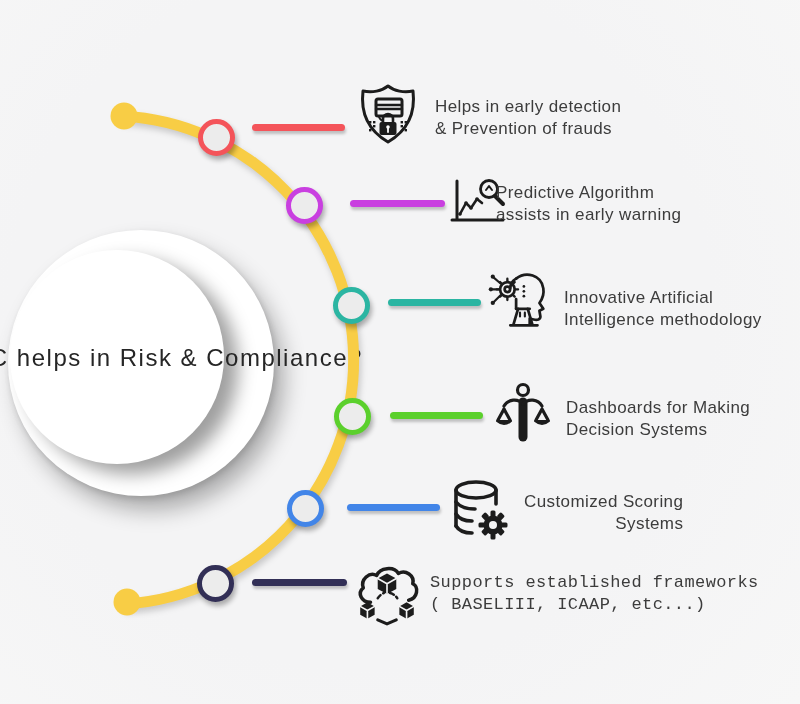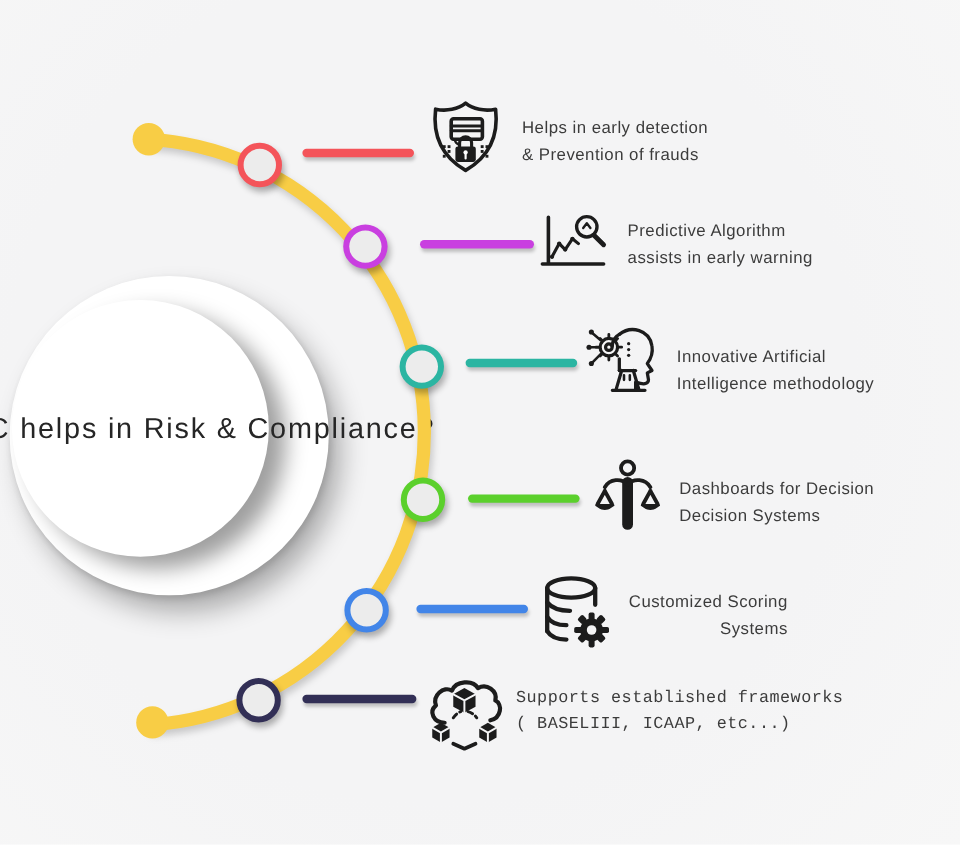--- a/index.html
+++ b/index.html
@@ -51,24 +51,24 @@
   
   .icon{color:#1c1c1c;}
   .icon svg{display:block; width:100%; height:100%;}
   .ic1{left:352px; top:80px;  width:72px; height:68px;}
   .ic2{left:449px; top:176px; width:58px; height:52px;}
   .ic3{left:486px; top:266px; width:68px; height:70px;}
   .ic4{left:493px; top:382px; width:60px; height:70px;}
   .ic5{left:449px; top:477px; width:64px; height:68px;}
   .ic6{left:353px; top:558px; width:68px; height:70px;}
   
-  .label{color:#3c3c3c; font-size:14px; line-height:21.5px; letter-spacing:0.4px; white-space:nowrap;}
+  .label{color:#3c3c3c; font-size:17px; line-height:21.5px; letter-spacing:0.4px; white-space:nowrap;}
   .label span{display:block;}
   .t1{left:435px; top:96px;}
-  .t2{left:523px; top:182px;}
+  .t2{left:496px; top:182px;}
   .t3{left:564px; top:287px;}
   .t4{left:566px; top:397px;}
   .t5{left:524px; top:491px;text-align:right;}
   .t6{left:430px; top:572px;font-family:Liberation Mono, monospace;}
 </style>
 </head>
 <body>
 
 <div class="stage">
 
@@ -225,21 +225,21 @@
   </div>
   <div class="abs label t2">
     <span>Predictive Algorithm</span>
     <span>assists in early warning</span>
   </div>
   <div class="abs label t3">
     <span>Innovative Artificial</span>
     <span>Intelligence methodology</span>
   </div>
   <div class="abs label t4">
-    <span>Dashboards for Decision</span>
+    <span>Dashboards for Making</span>
     <span>Decision Systems</span>
   </div>
   <div class="abs label t5">
     <span>Customized Scoring</span>
     <span>Systems</span>
   </div>
   <div class="abs label t6">
     <span>Supports established frameworks</span>
     <span>( BASELIII, ICAAP, etc...)</span>
   </div>

